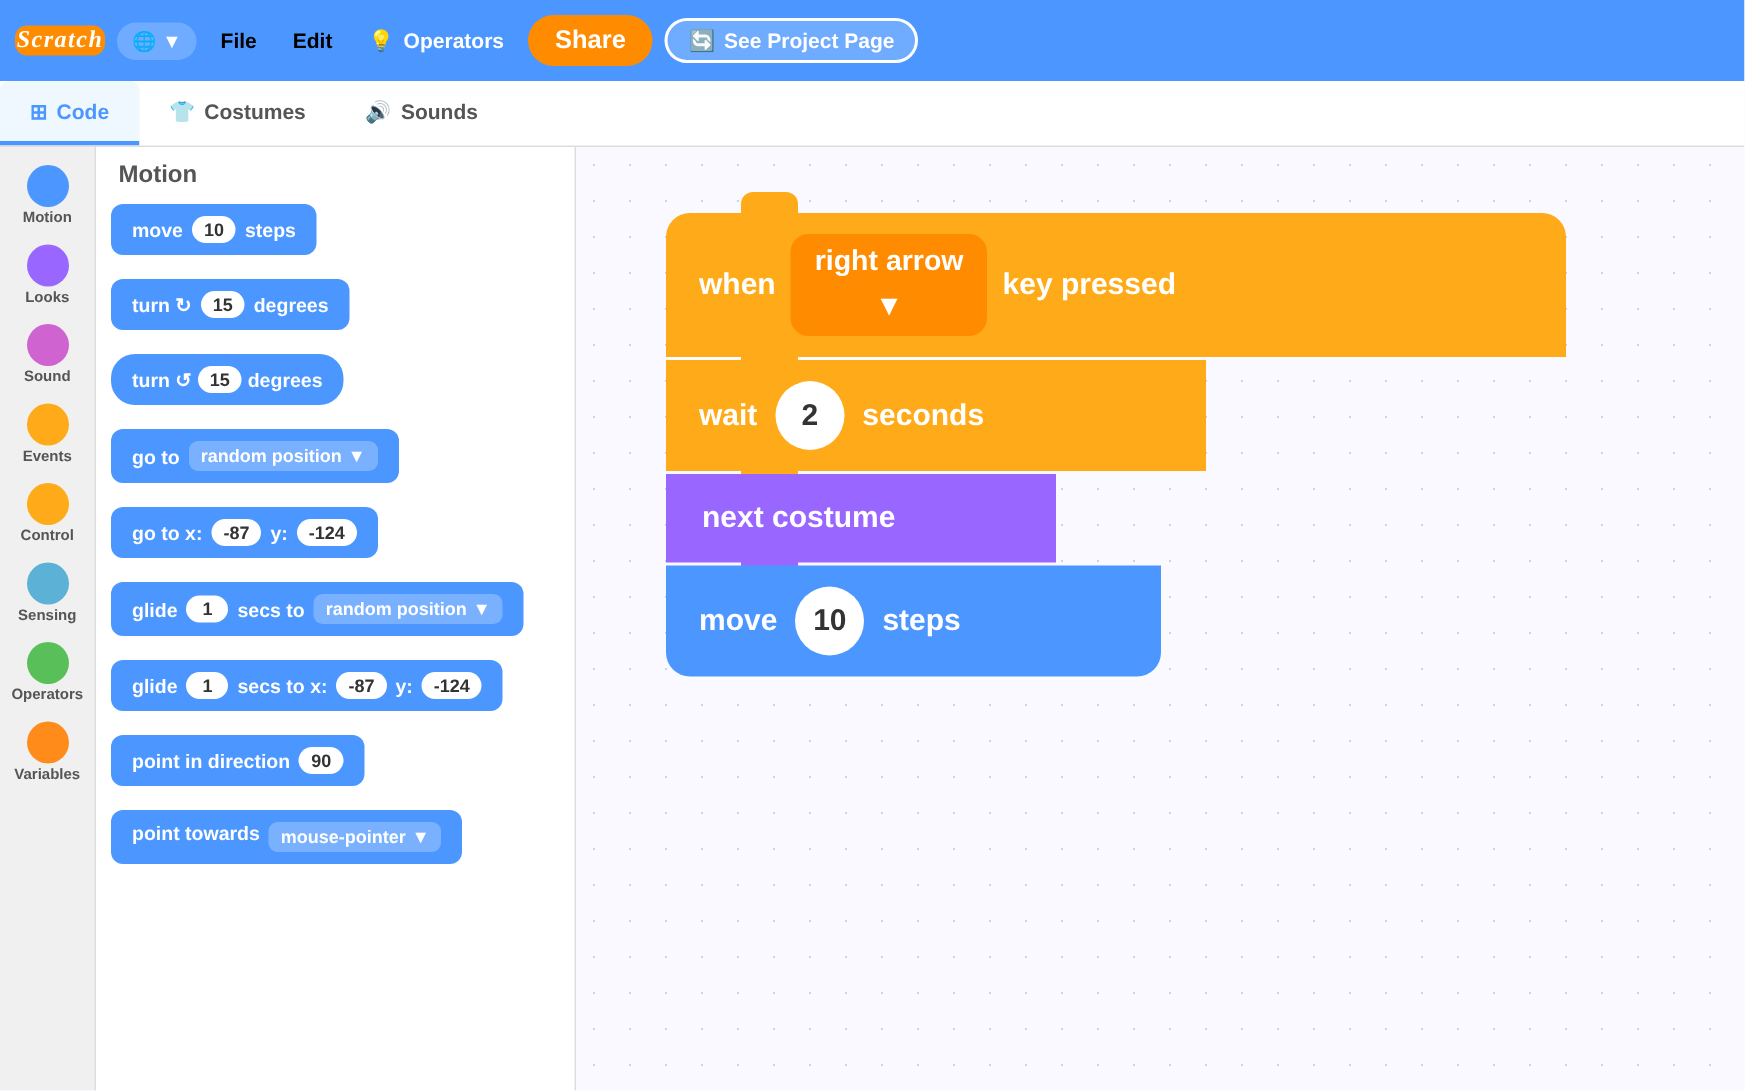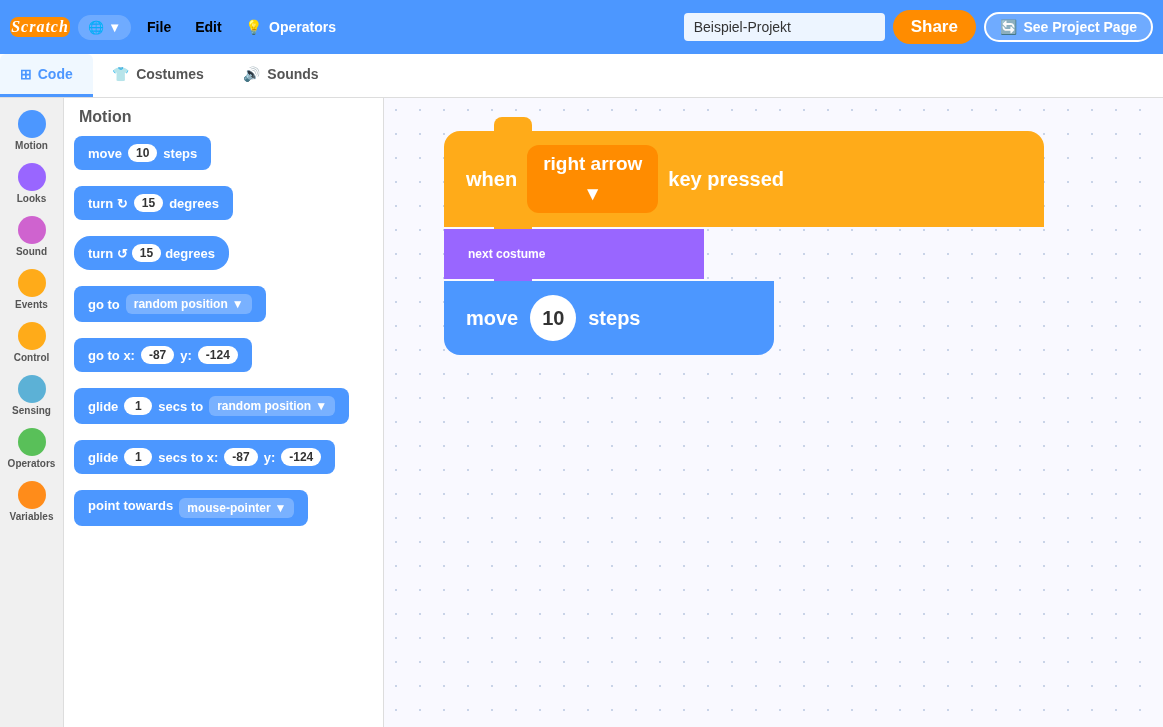--- a/index.html
+++ b/index.html
@@ -205,21 +205,21 @@
       background: #f9f9ff;
       background-image: radial-gradient(circle, #c9d4e8 1px, transparent 1px);
       background-size: 24px 24px;
       position: relative;
       overflow: hidden;
     }
 
     
     .script-container {
       position: absolute;
-      top: 33px;
+      top: 44px;
       left: 60px;
       display: flex;
       flex-direction: column;
       gap: 0;
     }
   </style>
 </head>
 <body>
 
 <div class="topbar">
@@ -229,21 +229,20 @@
   <button class="globe-btn">
     <span>🌐</span>
     <span>▼</span>
   </button>
   <button class="topbar-menu-item">File</button>
   <button class="topbar-menu-item">Edit</button>
   <button class="tutorials-btn">
     <span>💡</span>
     <span>Operators</span>
   </button>
-  <input class="project-name-input" type="text" value="Beispiel-Projekt" style="">
   <button class="share-btn">Share</button>
   <button class="see-project-btn">
     <span>🔄</span>
     <span>See Project Page</span>
   </button>
 </div>
 
 <div class="tabs-bar">
   <div class="tab active">
     <span>⊞</span>
@@ -358,20 +357,26 @@
       <div class="block blue" style="display:inline-flex;align-items:center;gap:6px;padding:8px 14px;border-radius:8px;flex-wrap:wrap;">
         <span>glide</span>
         <span class="block-value">1</span>
         <span>secs to x:</span>
         <span class="block-value">-87</span>
         <span>y:</span>
         <span class="block-value">-124</span>
       </div>
     </div>
 
+    <div style="margin-bottom:8px;">
+      <div class="block blue" style="display:inline-flex;align-items:center;gap:6px;padding:8px 14px;border-radius:8px;">
+        <span>point in direction</span>
+        <span class="block-value">90</span>
+      </div>
+    </div>
 
     <div style="margin-bottom:8px;">
       <div class="block blue" style="display:inline-flex;align-items:flex-start;gap:6px;padding:8px 14px;border-radius:8px;">
         <span>point towards</span>
         <span style="background:rgba(255,255,255,0.25);border-radius:6px;padding:3px 8px;font-size:12px;display:flex;align-items:center;gap:4px;">
           <span>mouse-pointer</span>
           <span>▼</span>
         </span>
       </div>
     </div>
@@ -416,34 +421,71 @@
         
         <div style="
           position:absolute;bottom:-14px;left:50px;
           width:38px;height:16px;
           background:#FFAB19;
           z-index:2;
           border-radius:0 0 8px 8px;
         "></div>
       </div>
 
+      <div style="position:relative;margin-top:2px;">
+        <div style="
+          position:absolute;top:0px;left:50px;
+          width:38px;height:16px;
+          background:#FFAB19;
+          z-index:2;
+        "></div>
+        <div style="
+          display:inline-flex;align-items:center;gap:12px;
+          background:#FFAB19;
+          border-radius:0 0 0 0;
+          padding:14px 22px;
+          font-size:20px;font-weight:bold;color:white;
+          min-width:360px;
+          margin-top:0;
+        ">
+          <span>wait</span>
+          <div style="
+            background:white;color:#333;
+            border-radius:50%;
+            width:46px;height:46px;
+            display:flex;align-items:center;justify-content:center;
+            font-size:20px;font-weight:bold;
+          ">
+            <span>2</span>
+          </div>
+          <span>seconds</span>
+        </div>
+        
+        <div style="
+          position:absolute;bottom:-14px;left:50px;
+          width:38px;height:16px;
+          background:#FFAB19;
+          z-index:2;
+          border-radius:0 0 8px 8px;
+        "></div>
+      </div>
 
       <div style="position:relative;margin-top:2px;">
         <div style="
           position:absolute;top:0px;left:50px;
           width:38px;height:16px;
           background:#9966FF;
           z-index:2;
         "></div>
         <div style="
           display:inline-flex;align-items:center;
           background:#9966FF;
           border-radius:0;
           padding:18px 24px;
-          font-size:12px;font-weight:bold;color:white;
+          font-size:20px;font-weight:bold;color:white;
           min-width:260px;
         ">
           <span>next costume</span>
         </div>
         
         <div style="
           position:absolute;bottom:-14px;left:50px;
           width:38px;height:16px;
           background:#9966FF;
           z-index:2;

